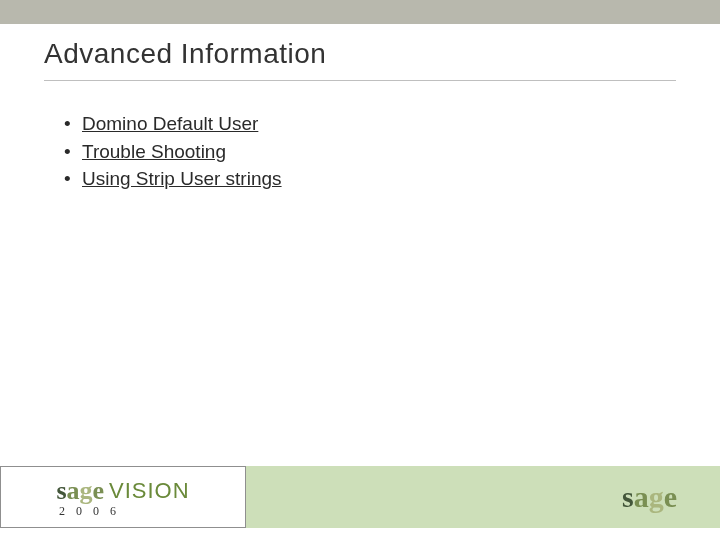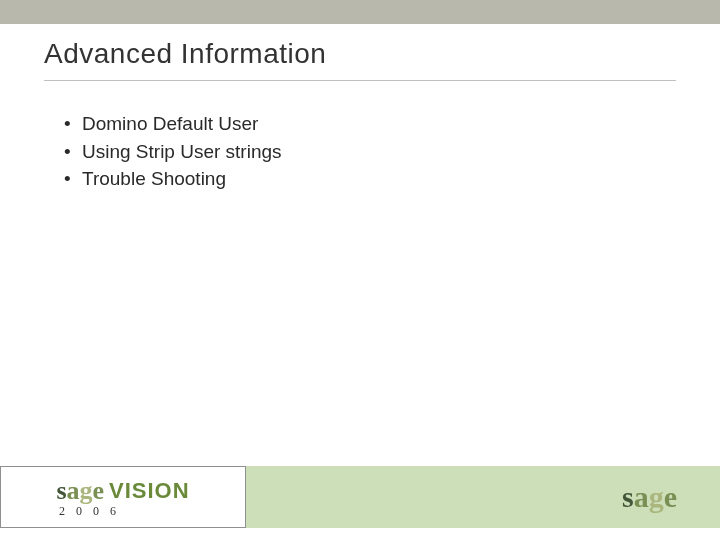--- a/index.html
+++ b/index.html
@@ -43,20 +43,21 @@
   .title-rule {
     border: none;
     border-top: 1px solid #bfbfbf;
     margin: 0;
   }
   .bullets {
     position: absolute;
     left: 64px;
     top: 110px;
     right: 60px;
+    text-decoration: underline;
   }
   .bullets ul {
     list-style: none;
     margin: 0;
     padding: 0;
   }
   .bullets li {
     font-size: 19px;
     line-height: 1.45;
     color: #2a2a2a;
@@ -112,21 +113,21 @@
     font-weight: 700;
     letter-spacing: -1px;
   }
   .sage-word.small .g { font-size: 26px; }
   .sage-word.med .g   { font-size: 30px; }
   .green-dark { color: #43563a; }
   .green-mid  { color: #7a8f53; }
   .green-lt   { color: #aab67e; }
   .vision {
     font-family: Arial, sans-serif;
-    font-weight: 700;
+    font-weight: 400;
     color: #6a8a3a;
     letter-spacing: 1px;
     font-size: 22px;
     margin-left: 6px;
   }
   .year {
     font-family: Georgia, serif;
     color: #333333;
     font-size: 12px;
     letter-spacing: 4px;
@@ -148,22 +149,22 @@
   <div class="top-band"></div>
 
   <div class="title-area">
     <h1 class="title">Advanced Information</h1>
     <hr class="title-rule">
   </div>
 
   <div class="bullets">
     <ul>
       <li>Domino Default User</li>
+      <li>Trouble Shooting</li>
       <li>Using Strip User strings</li>
-      <li>Trouble Shooting</li>
     </ul>
   </div>
 
   <div class="footer">
     <div class="left-logo">
       <div class="left-logo-row">
         <span class="sage-word small">
           <span class="g green-dark">s</span>
             <span class="g green-mid">a</span>
             <span class="g green-lt">g</span>

